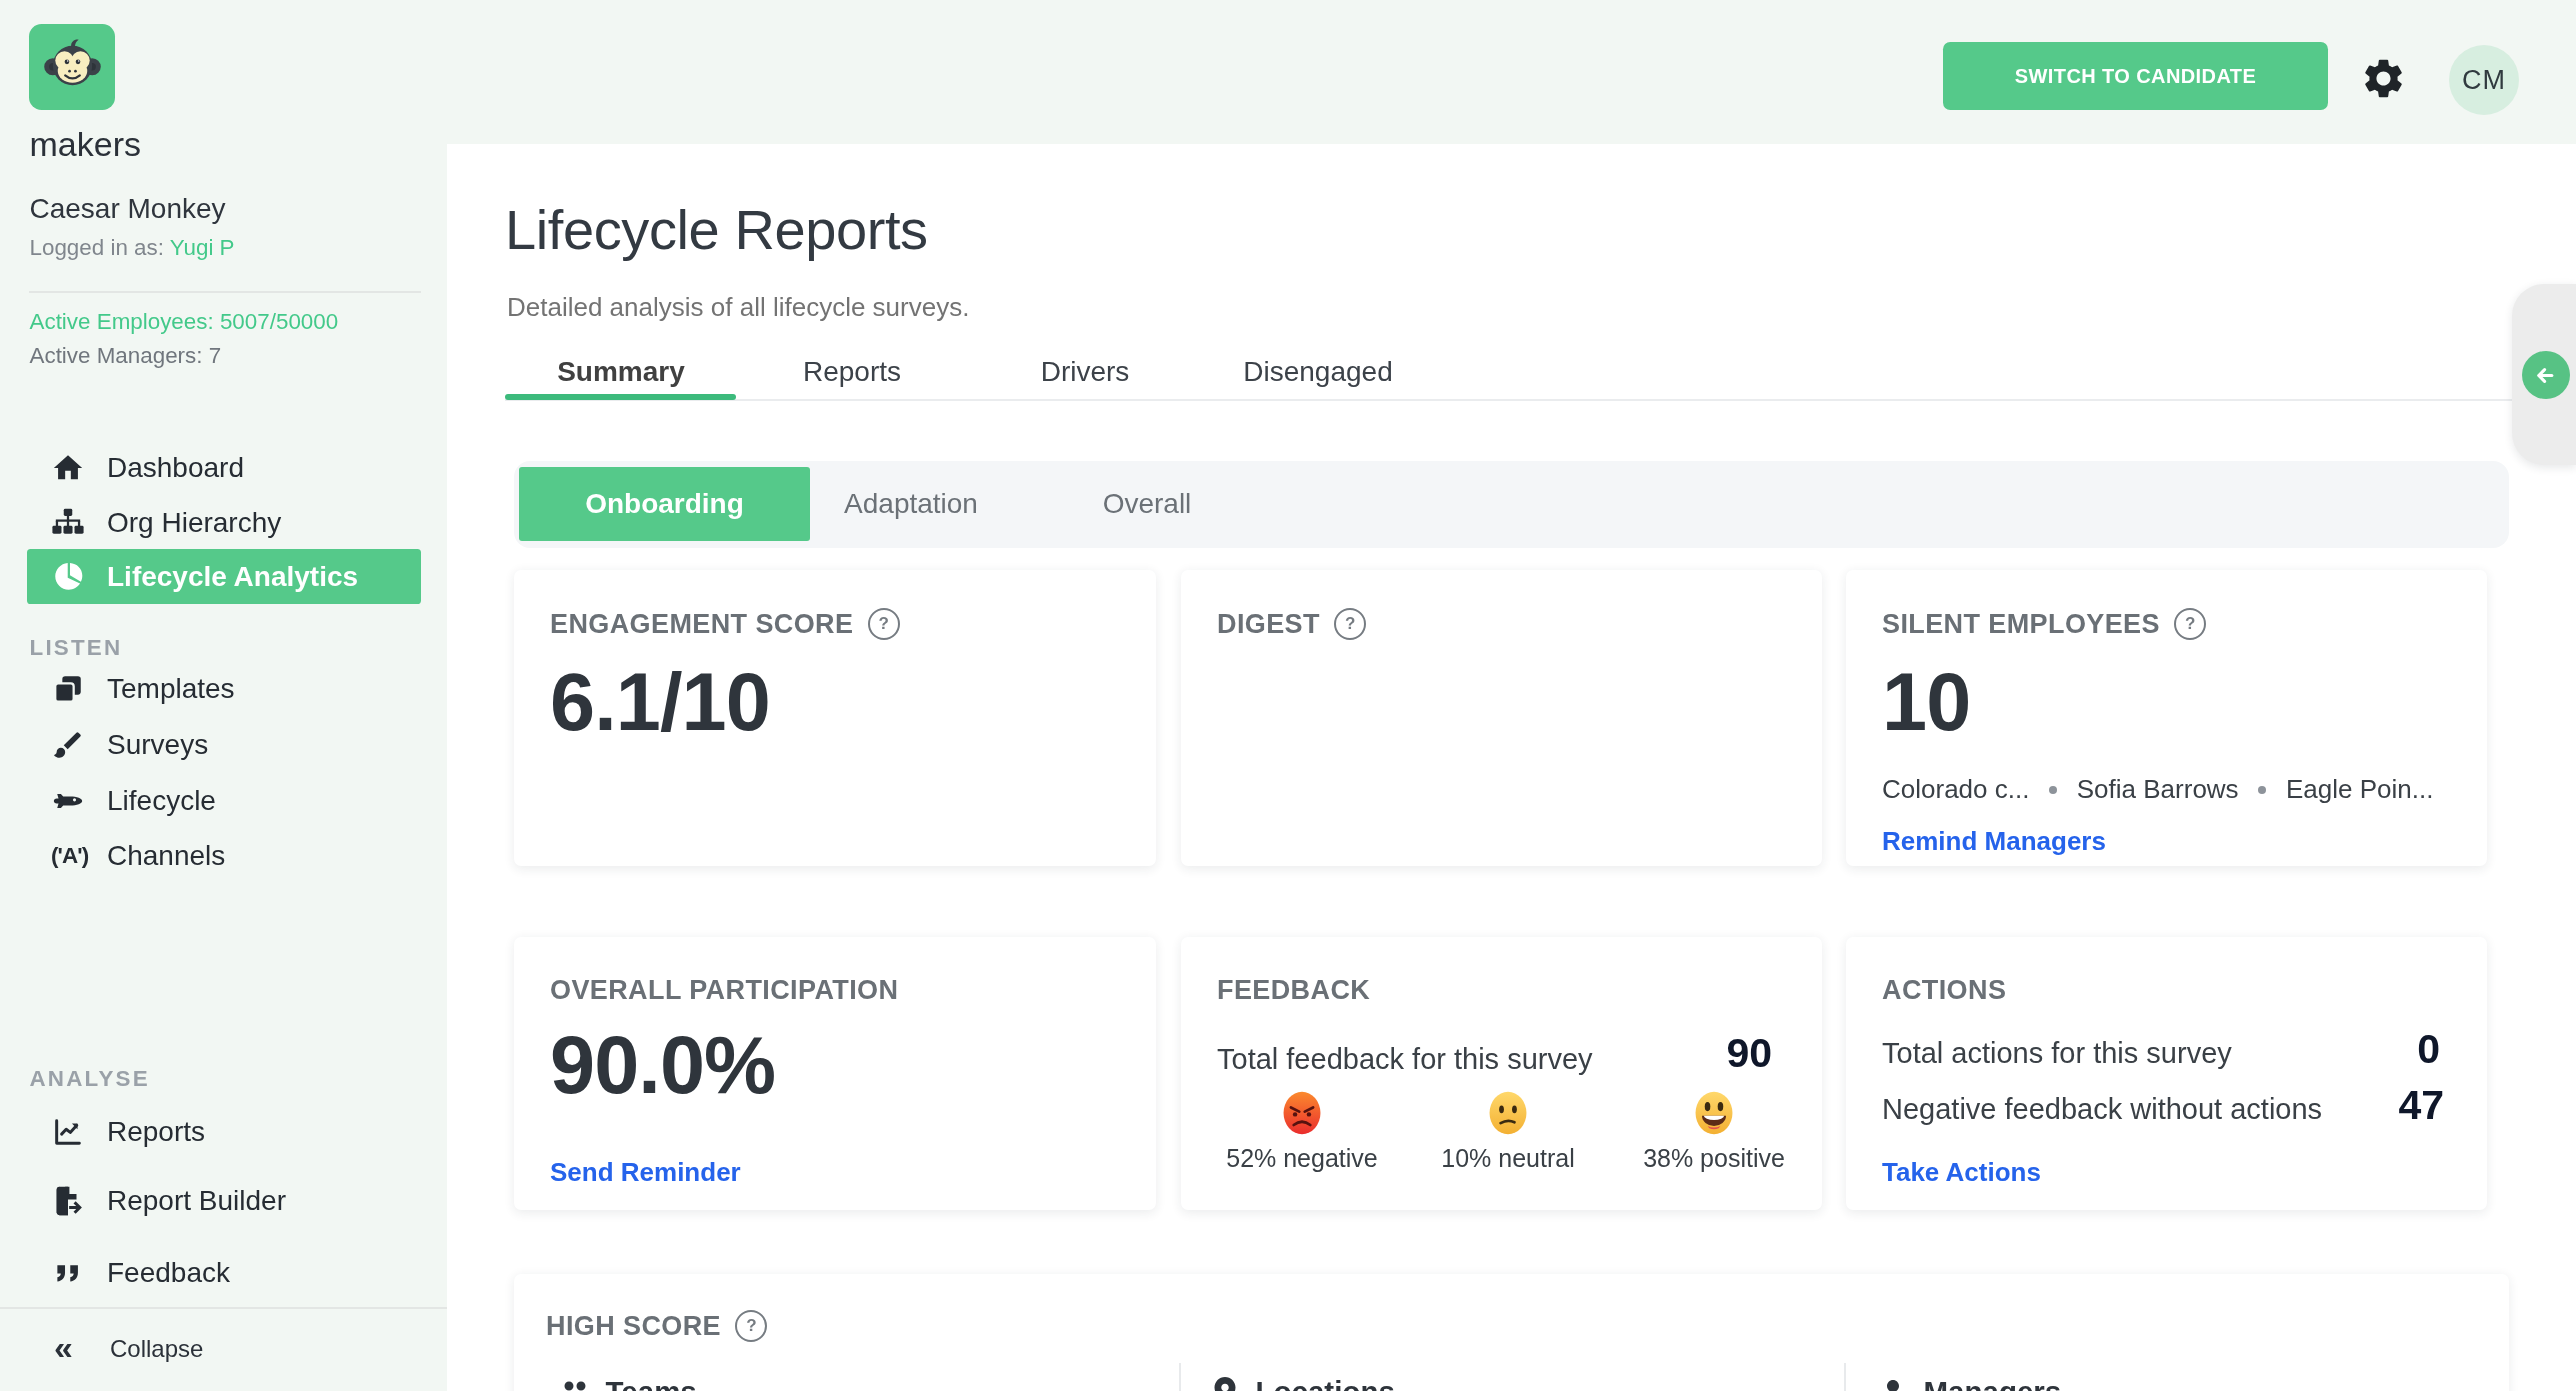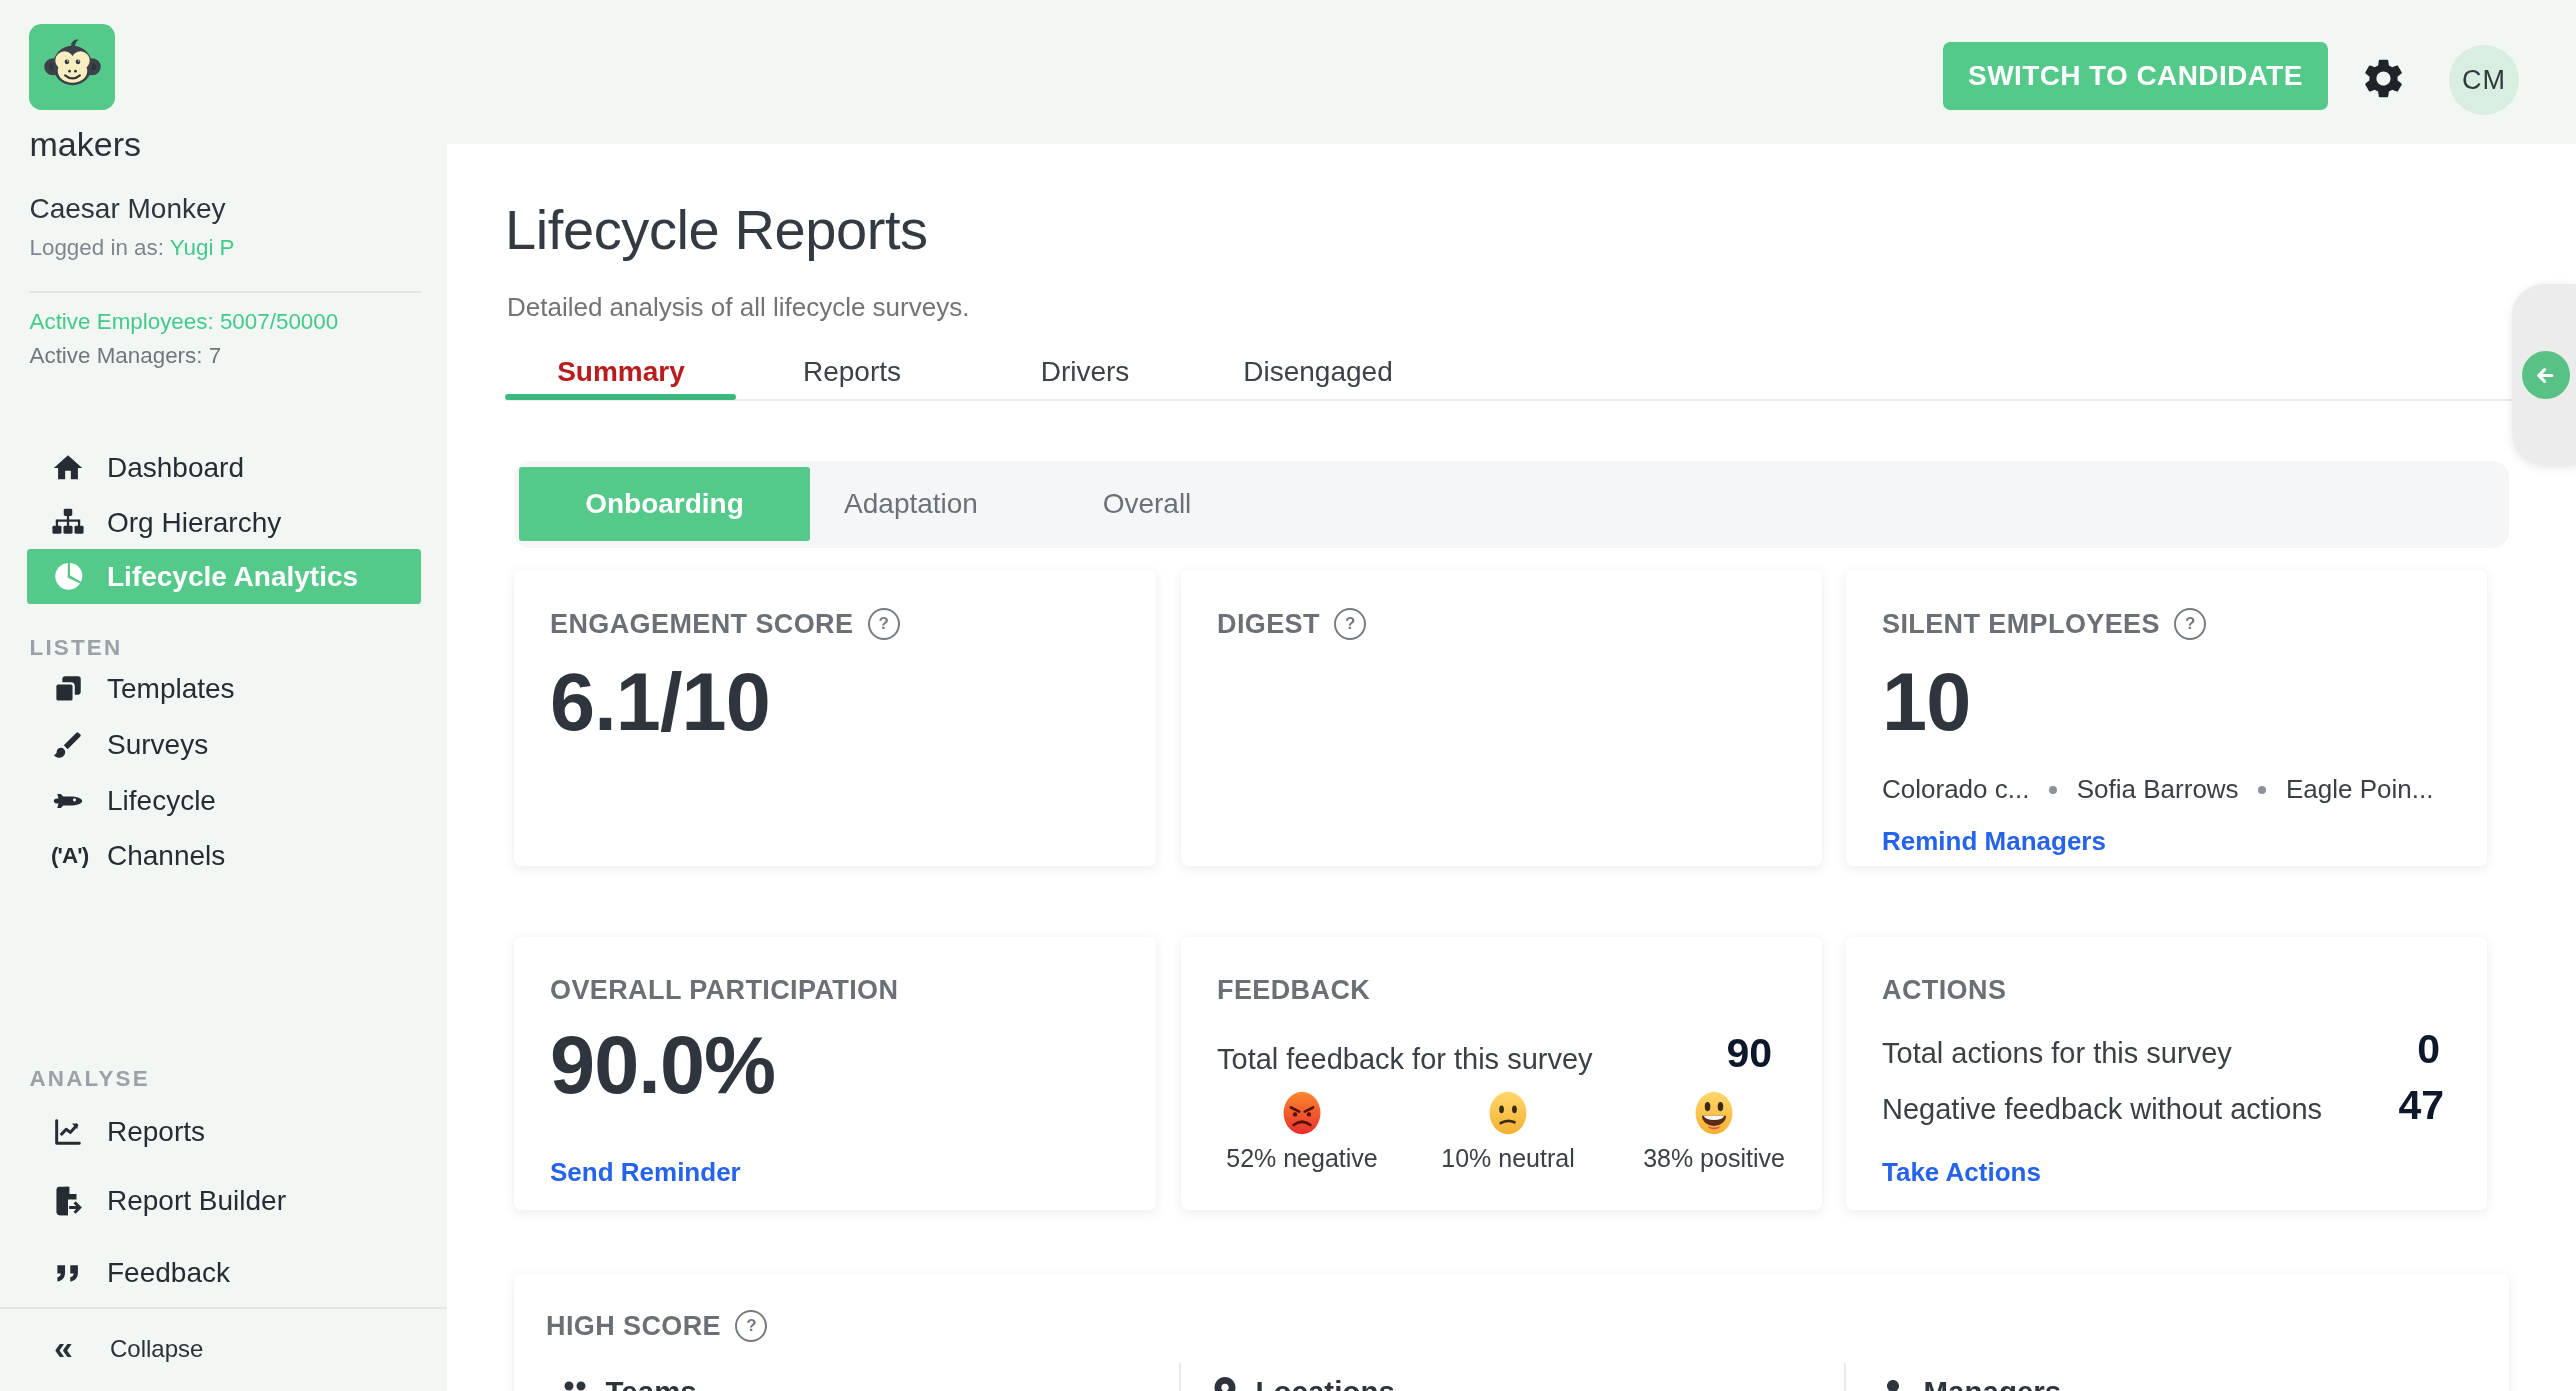--- a/index.html
+++ b/index.html
@@ -27,35 +27,35 @@
   .nav-item.active .nlabel{font-weight:700;}
   .nav-item .nicon,.nav-item .nlabel{z-index:1;}
   .sec-header{left:29.5px;font-size:22.4px;font-weight:700;letter-spacing:2.2px;color:#9aa1a8;}
   .channels-glyph{font-size:22.4px;font-weight:800;line-height:34px;letter-spacing:-0.9px;}
   .collapse-row{left:0;top:1324px;width:447px;height:50px;cursor:pointer;color:#2b3139;}
   .collapse-row .chev{position:absolute;left:54px;top:-1.8px;font-size:34px;font-weight:700;line-height:50px;}
   .collapse-row .clabel{position:absolute;left:110px;line-height:50px;font-size:24px;font-weight:500;}
 
   
   .switch-btn{left:1943px;top:42px;width:385px;height:68px;border-radius:7.2px;background:#55C98A;border:none;
-              color:#fff;font-size:28px;font-weight:700;letter-spacing:0.4px;cursor:pointer;
+              color:#fff;font-size:20px;font-weight:700;letter-spacing:0.4px;cursor:pointer;
               display:flex;align-items:center;justify-content:center;font-family:inherit;}
   .gear{left:2360px;top:55px;width:47px;height:47px;cursor:pointer;}
   .gear svg{width:47px;height:47px;display:block;fill:#1f2428;}
   .avatar{left:2449px;top:45px;width:70px;height:70px;border-radius:50%;background:#d7eee0;
           display:flex;align-items:center;justify-content:center;font-size:27px;font-weight:500;
           color:#303a3f;letter-spacing:0.9px;cursor:pointer;}
 
   
   .panel{left:447px;top:144px;width:2129px;height:1248px;background:#ffffff;}
   .page-title{left:505px;top:197px;font-size:56px;font-weight:500;color:#333a42;letter-spacing:-0.4px;}
   .page-sub{left:507px;top:292px;font-size:26px;color:#737373;}
 
   .tab{top:356px;transform:translateX(-50%);font-size:28px;color:#3c4249;cursor:pointer;white-space:nowrap;}
-  .tab.active{font-weight:700;color:#b91c1c;}
+  .tab.active{font-weight:700;color:#404040;}
   .tab-underline{left:505px;top:394px;width:231px;height:6.3px;background:#3CBA7C;border-radius:3.6px;z-index:1;}
   .tab-line{left:505px;top:399px;width:2008px;height:1.8px;background:#eaecee;}
 
   .pillbar{left:514px;top:461px;width:1995px;height:87px;background:#f4f6f8;border-radius:16px;}
   .pill-active{left:519px;top:467px;width:291px;height:74px;border-radius:3px;background:#55C98A;
                display:flex;align-items:center;justify-content:center;color:#fff;font-size:28px;font-weight:600;cursor:pointer;}
   .pill-plain{top:467px;height:74px;line-height:74px;transform:translateX(-50%);font-size:28px;color:#6b7177;cursor:pointer;white-space:nowrap;}
 
   .card{background:#fff;border-radius:7.2px;box-shadow:0 2.7px 10.7px rgba(30,40,50,.09);}
   .card-title-row{position:absolute;left:36px;top:38px;display:flex;align-items:center;gap:14.3px;}

